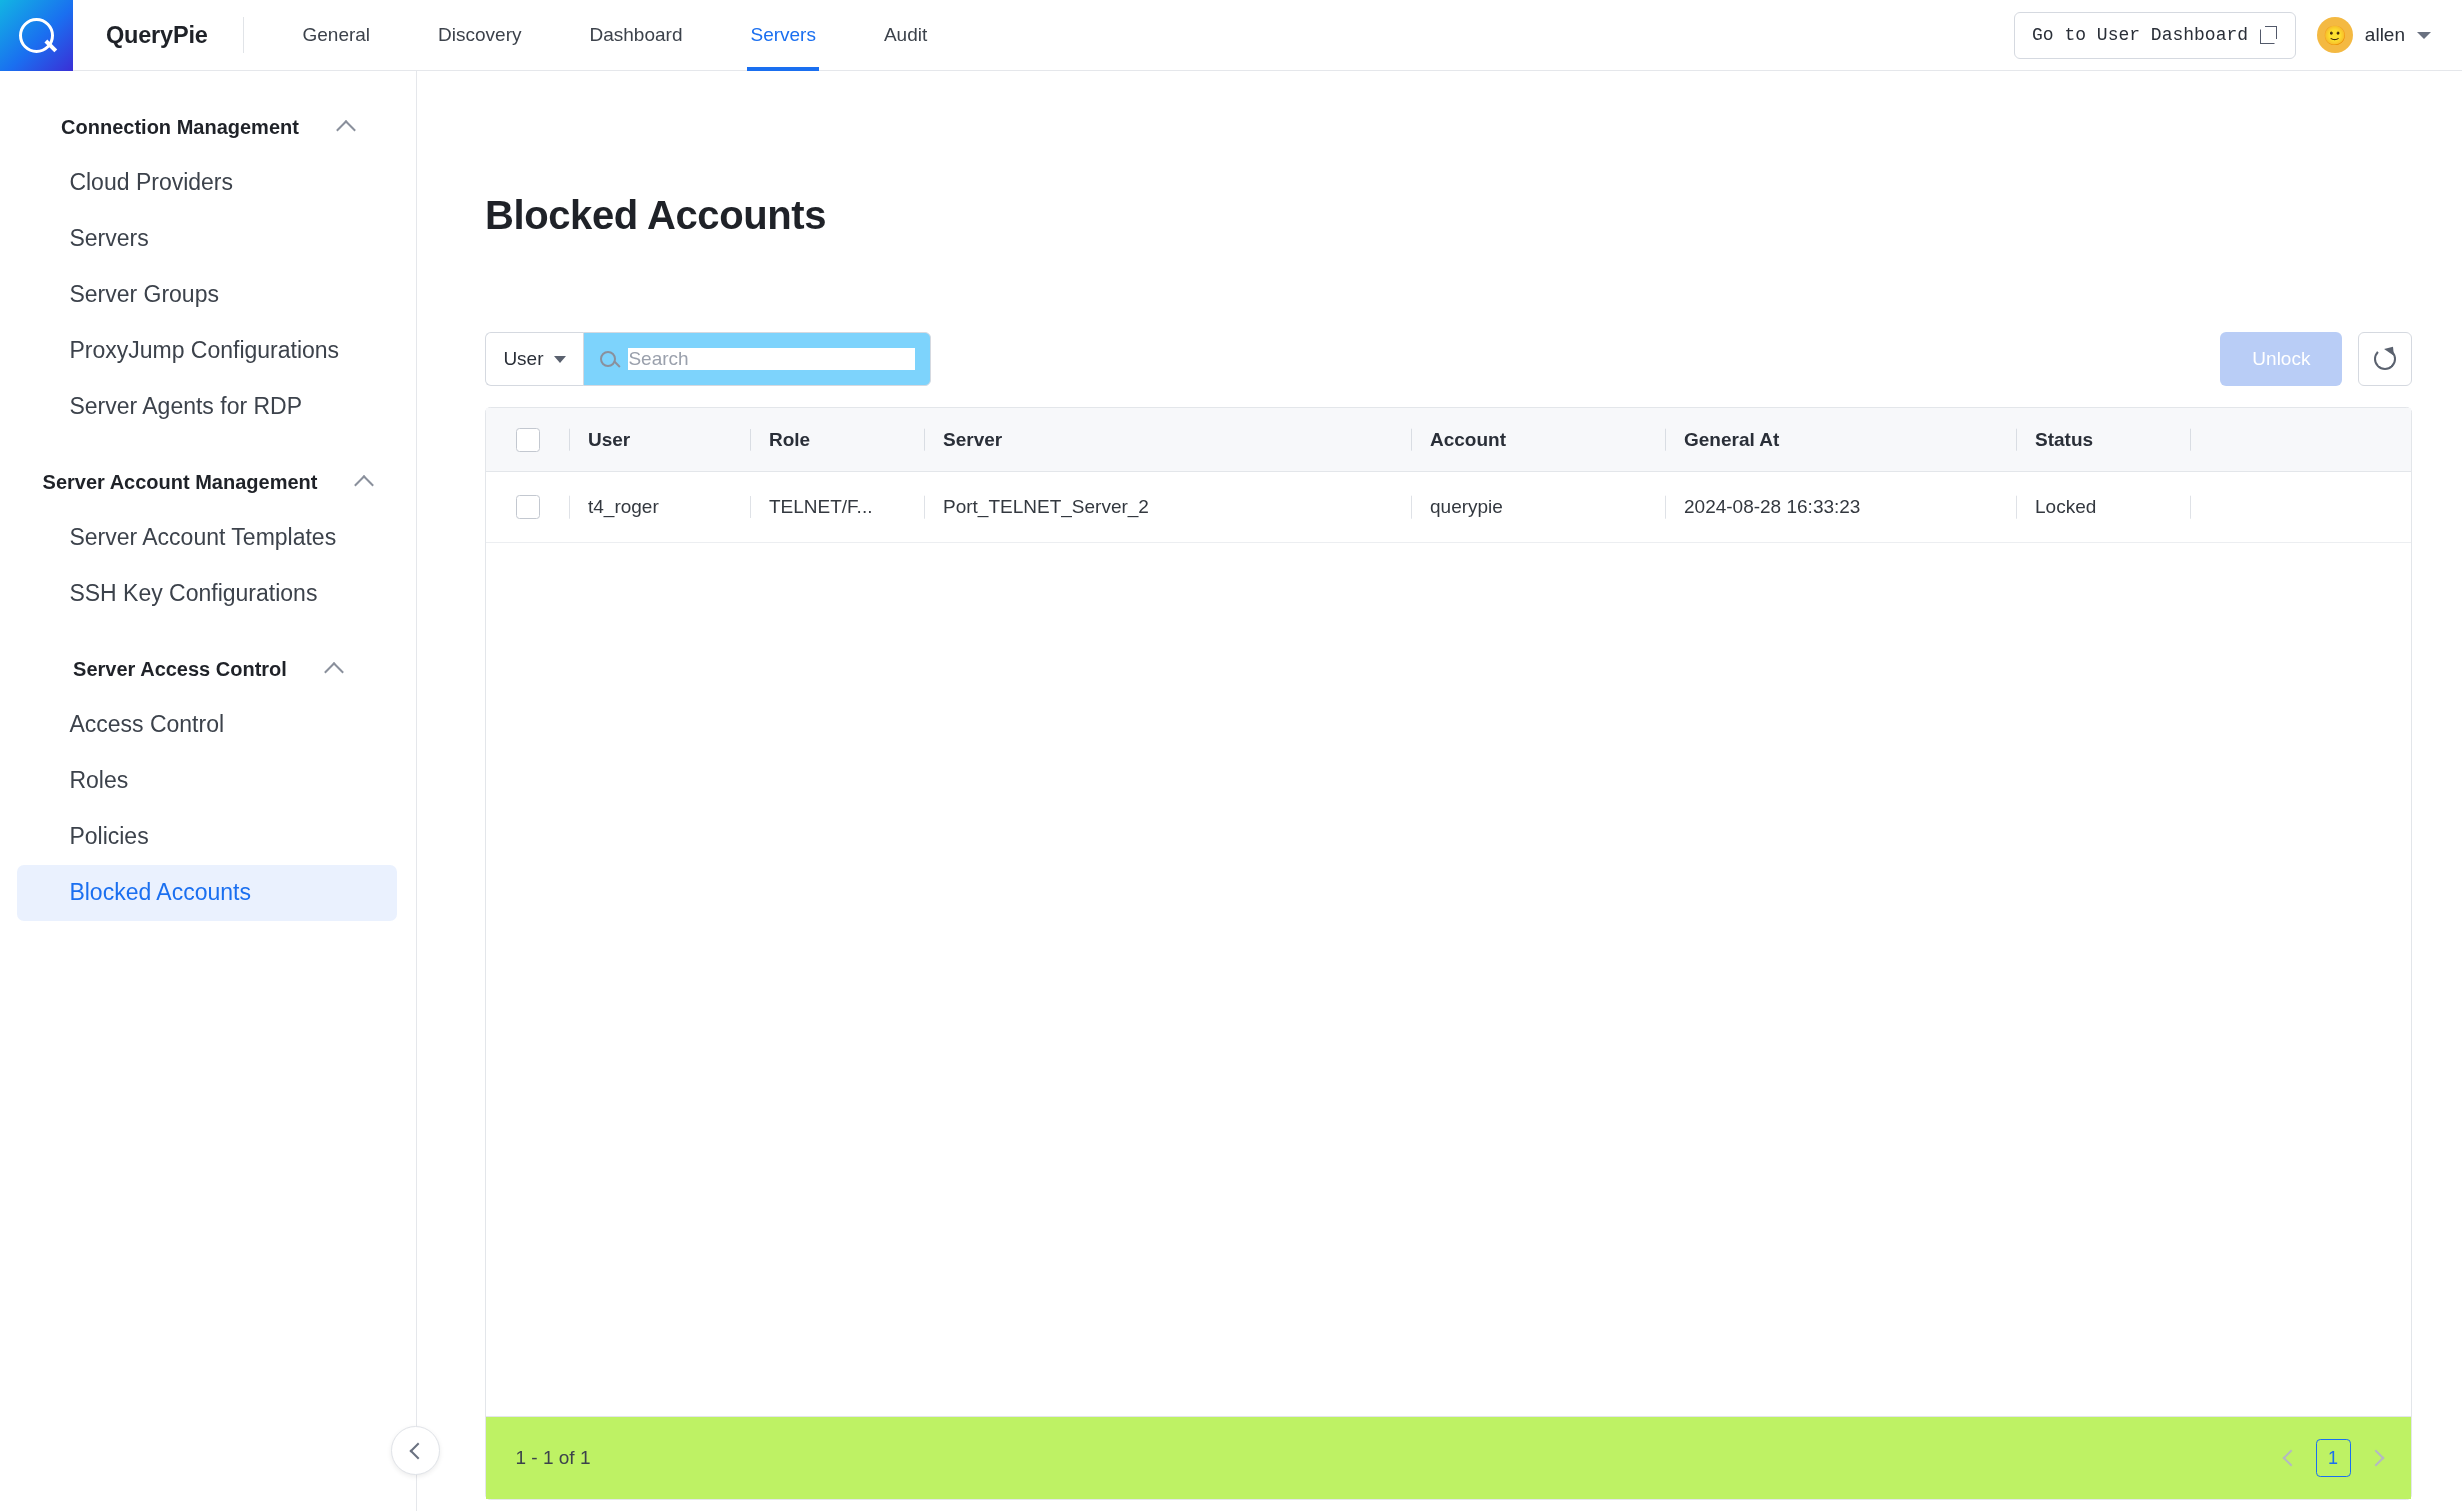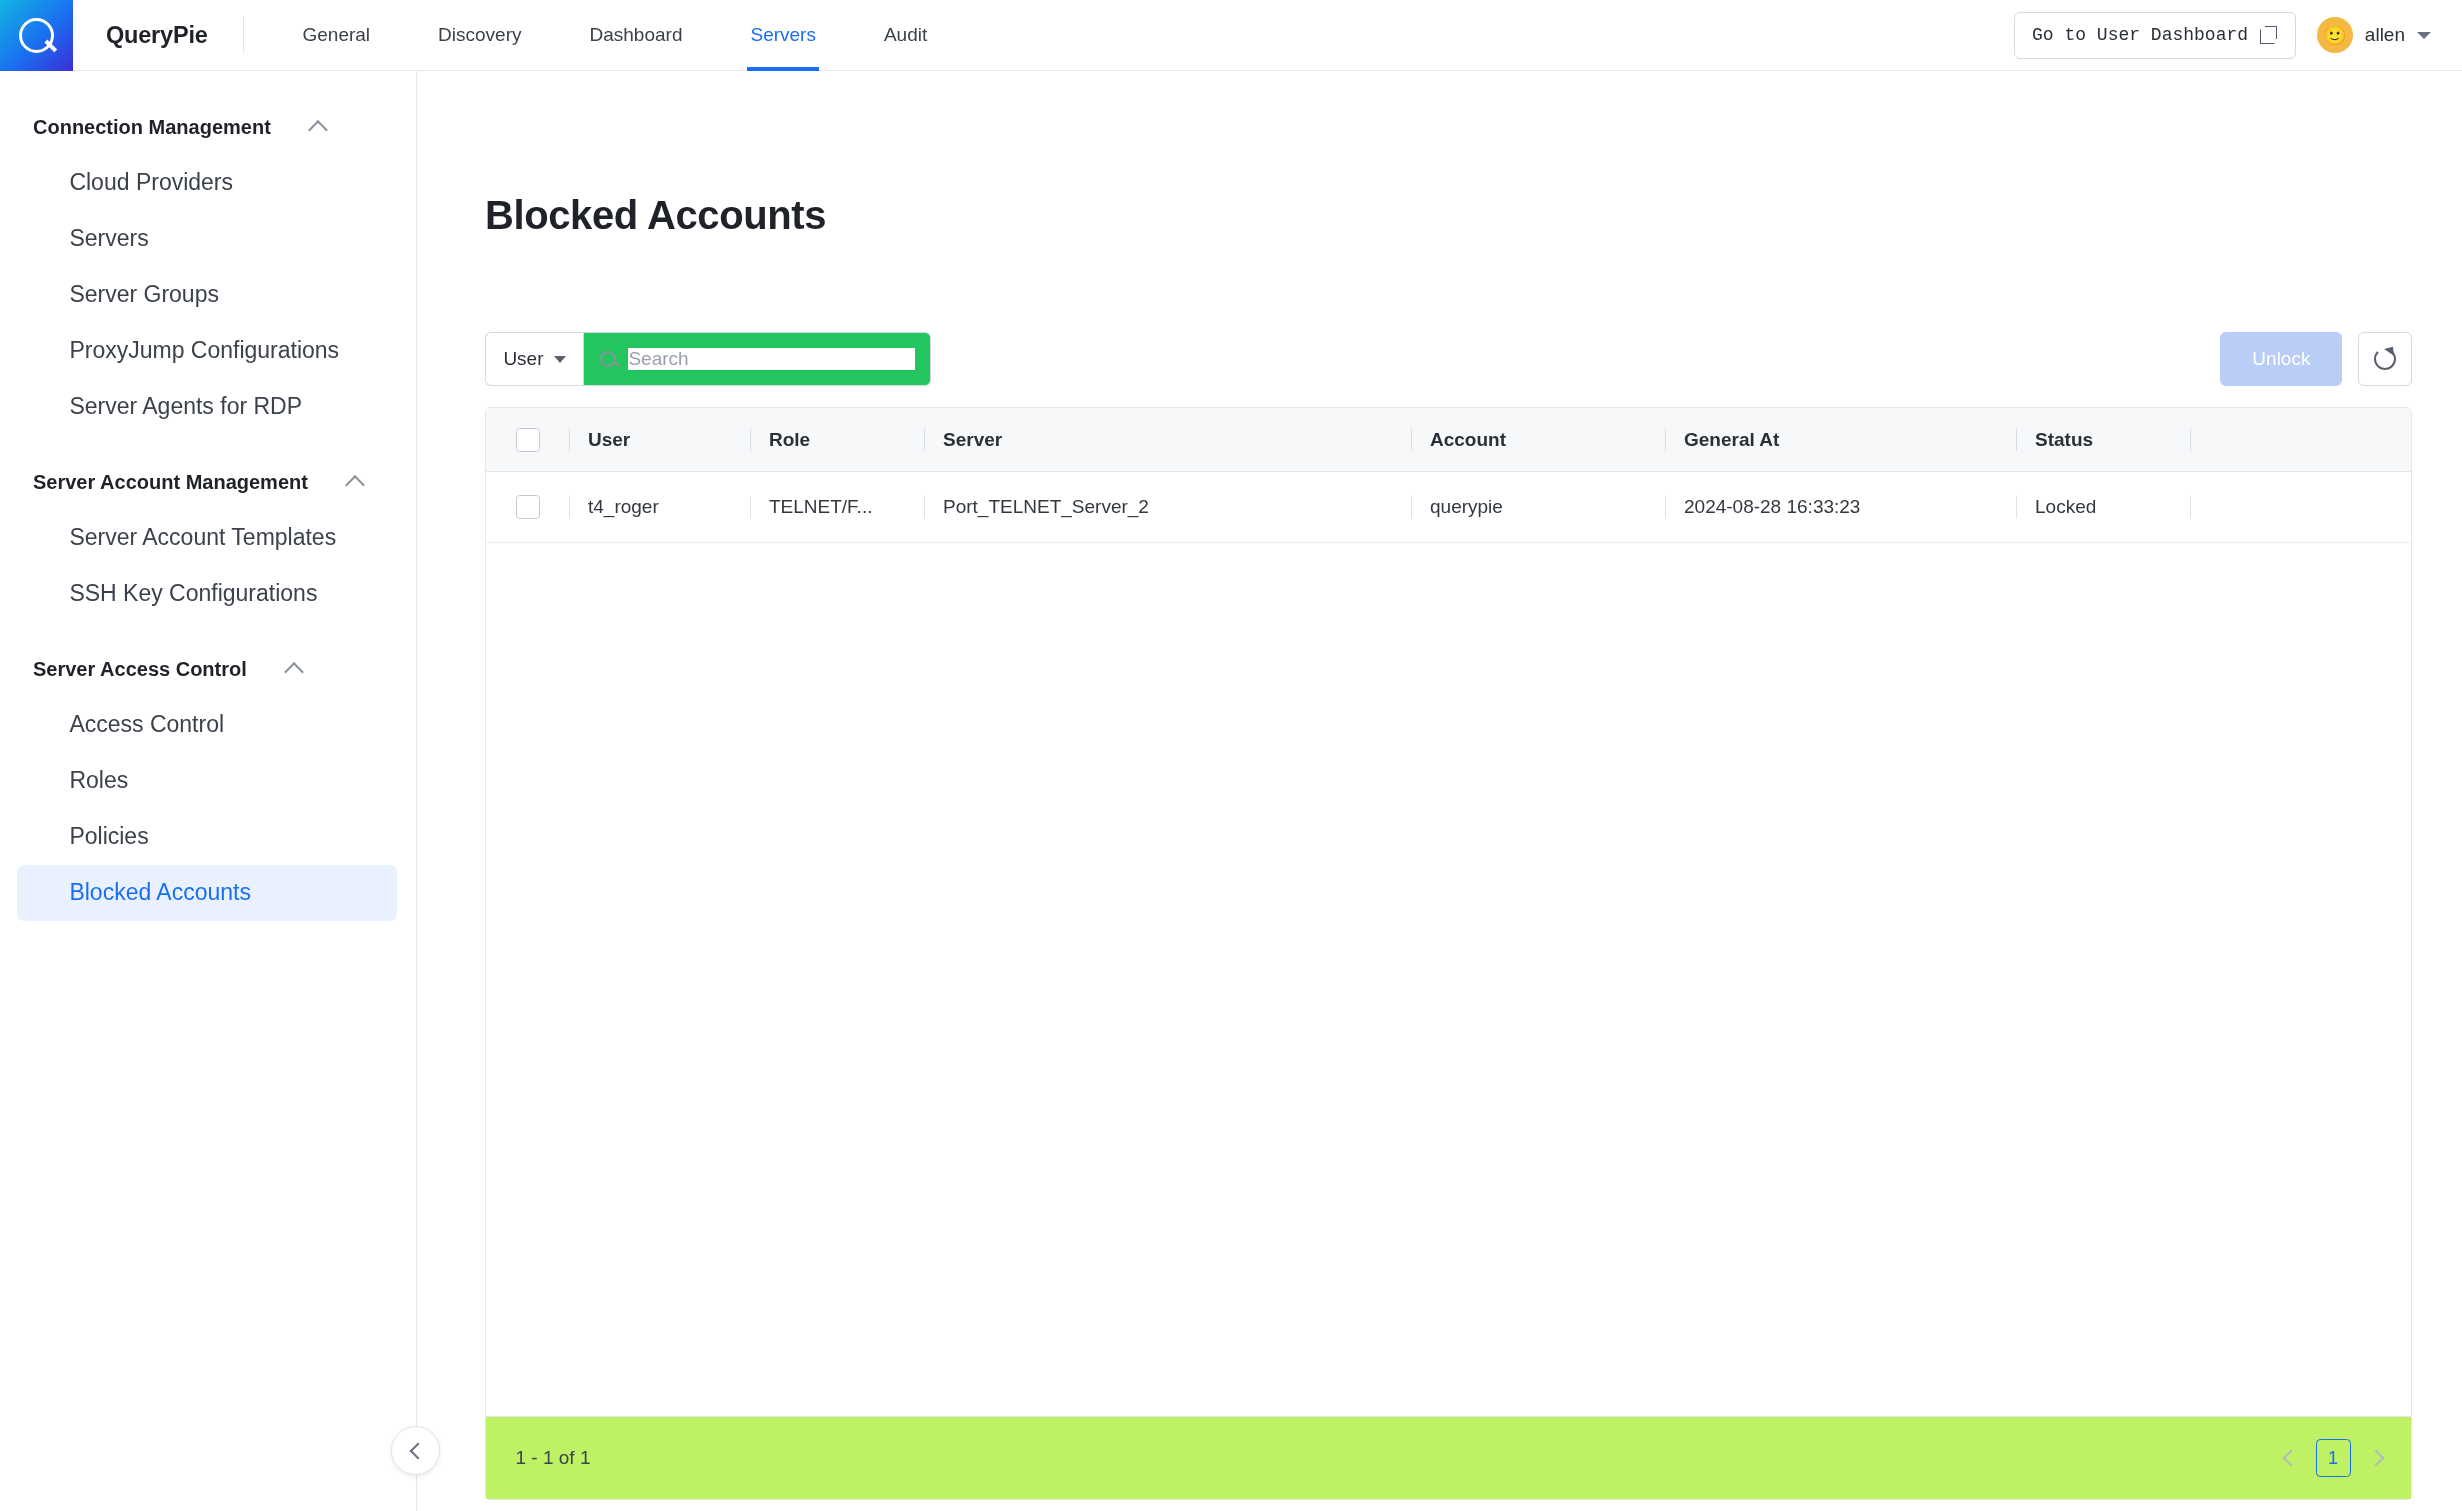--- a/index.html
+++ b/index.html
@@ -143,21 +143,21 @@
     width: 417px;
     flex: 0 0 417px;
     border-right: 0.9px solid #e5e7eb;
     padding-top: 29.5px;
     position: relative;
     background: #fff;
   }
   .sb-group {
     display: flex;
     align-items: center;
-    justify-content: flex-start;
+    justify-content: center;
     padding: 0 35px 0 33px;
     height: 54px;
     cursor: pointer;
     gap: 40px;
   }
   .sb-group-title {
     font-size: 20px;
     font-weight: bold;
     color: #1f2228;
   }
@@ -243,21 +243,21 @@
     border-top: 7px solid #5a616e;
   }
   .search-box {
     height: 54px;
     width: 348px;
     border: 0.9px solid #d5d9e0;
     border-radius: 0 6px 6px 0;
     display: flex; align-items: center;
     gap: 12px;
     padding: 0 15.6px;
-    background: #22c55e;
+    background: #7dd3fc;
   }
   .mag {
     width: 16.5px; height: 16.5px;
     border: 2.2px solid #8a909c;
     border-radius: 50%;
     position: relative;
     flex: 0 0 auto;
   }
   .mag::after {
     content:"";

